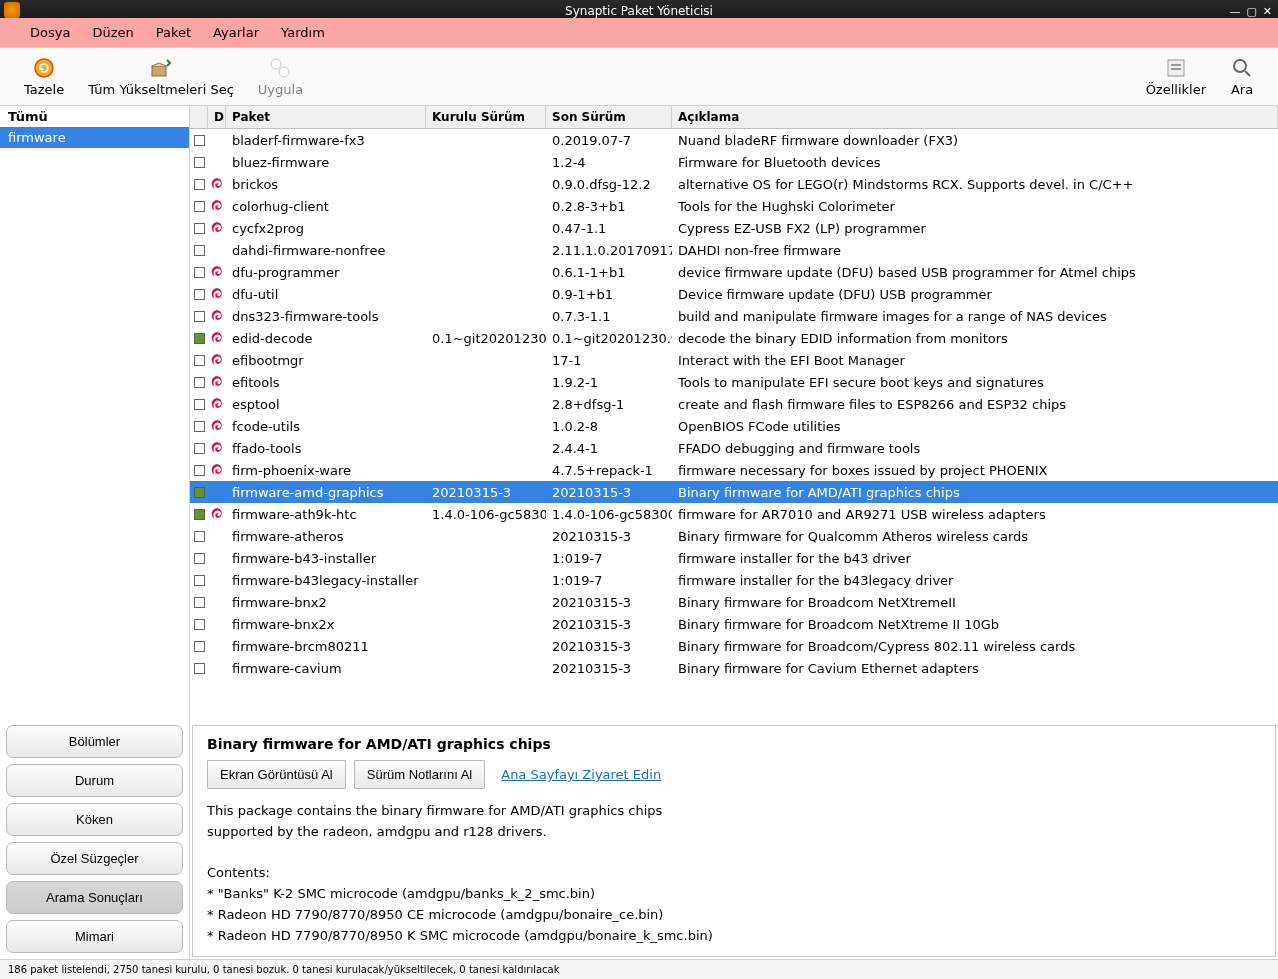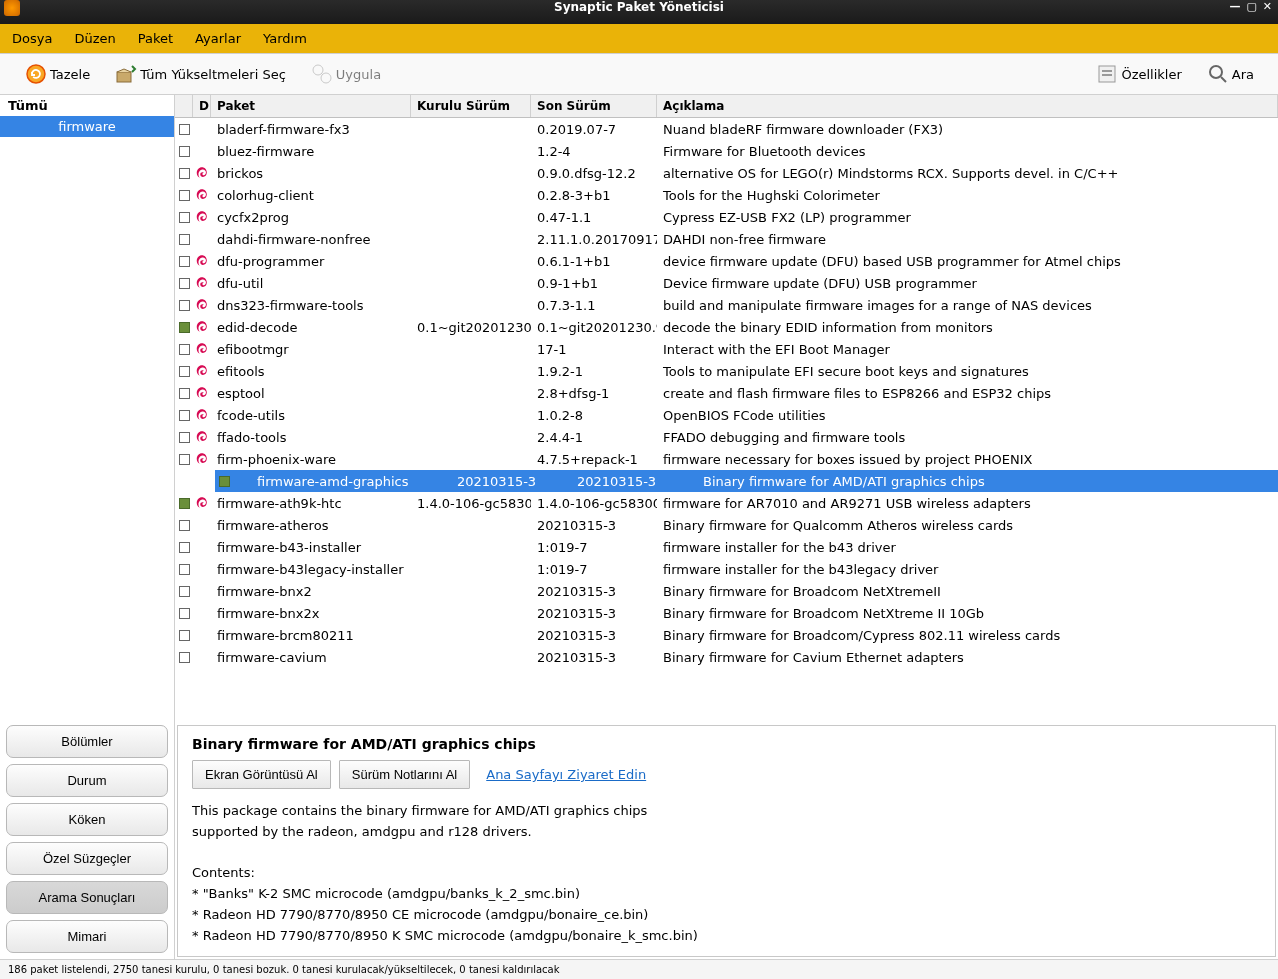--- a/index.html
+++ b/index.html
@@ -1,49 +1,49 @@
 <!DOCTYPE html>
 <html><head>
 <meta charset="utf-8">
 <style>
 * { box-sizing: border-box; margin: 0; padding: 0; }
 body { font-family: "DejaVu Sans", "Liberation Sans", Arial, sans-serif; font-size: 13px; background: #fff; color: #000; width: 1278px; height: 979px; overflow: hidden; display: flex; flex-direction: column; }
-.titlebar { background: linear-gradient(#2a2a2a,#1a1a1a); color: #fff; height: 24px; display: flex; align-items: flex-start; font-weight: bold; font-size: 12px; position: relative; }
+.titlebar { background: linear-gradient(#2a2a2a,#1a1a1a); color: #fff; height: 18px; display: flex; align-items: flex-end; font-weight: normal; font-size: 12px; position: relative; }
 .titlebar .app-icon { width: 16px; height: 16px; margin: 0 4px; background: radial-gradient(circle,#f90,#c60); border-radius: 3px; }
 .titlebar .title { position: absolute; left: 50%; transform: translateX(-50%); }
 .titlebar .win-controls { margin-left: auto; display: flex; gap: 6px; padding-right: 6px; font-size: 11px; }
 .titlebar .win-controls span { cursor: pointer; }
-.menubar { display: flex; background: #eab308; border-bottom: 1px solid #d0d0d0; padding: 4px 2px; gap: 2px; }
+.menubar { display: flex; background: #fca5a5; border-bottom: 1px solid #d0d0d0; padding: 4px 20px; gap: 2px; }
 .menubar span { padding: 3px 10px; cursor: pointer; }
 .toolbar { display: flex; background: #f9f9f9; border-bottom: 1px solid #d0d0d0; padding: 8px 12px; align-items: center; }
-.tb-btn { display: flex; align-items: center; width: auto; padding: 0 12px; cursor: pointer; gap: 2px; }
+.tb-btn { display: flex; flex-direction: column; align-items: center; width: auto; padding: 0 12px; cursor: pointer; gap: 2px; }
 .tb-btn .ico { width: 24px; height: 24px; display: flex; align-items: center; justify-content: center; }
 .tb-btn.disabled { opacity: 0.5; }
 .tb-spacer { flex: 1; }
 .main { flex: 1; display: flex; overflow: hidden; }
-.sidebar { width: 175px; display: flex; flex-direction: column; border-right: 1px solid #d0d0d0; }
+.sidebar { width: 190px; display: flex; flex-direction: column; border-right: 1px solid #d0d0d0; }
 .sidebar-list { flex: 1; overflow: auto; }
 .sb-item { padding: 3px 8px; cursor: pointer; }
 .sb-header { padding: 3px 8px; font-weight: bold; }
-.sb-item.selected { background: #3584e4; color: #fff; text-align: center; }
+.sb-item.selected { background: #3584e4; color: #fff; }
 .sidebar-buttons { display: flex; flex-direction: column; padding: 6px; gap: 6px; }
 .sidebar-buttons button { background: linear-gradient(#fdfdfd,#e8e8e8); border: 1px solid #b8b8b8; border-radius: 7px; padding: 8px 4px; cursor: pointer; font-size: 13px; }
 .sidebar-buttons button.active { background: linear-gradient(#d8d8d8,#cccccc); }
 .content { flex: 1; display: flex; flex-direction: column; overflow: hidden; }
 .pkg-header { display: flex; background: #f0f0f0; border-bottom: 1px solid #c0c0c0; font-weight: normal; }
 .pkg-header .col { padding: 4px 6px; border-right: 1px solid #d0d0d0; font-weight: bold; font-size: 12px; }
 .col-s { width: 18px; }
 .col-d { width: 18px; }
 .col-pkg { width: 200px; }
 .col-inst { width: 120px; }
 .col-last { width: 126px; }
 .col-desc { flex: 1; }
 .pkg-list { flex: 1; overflow-y: scroll; overflow-x: hidden; }
 .pkg-row { display: flex; align-items: center; height: 22px; cursor: pointer; border-bottom: 0px solid #eee; }
-.pkg-row.selected { background: #3584e4; color: #fff; margin-left: 40px; }
+.pkg-row.selected { background: #3584e4; color: #fff; }
 .pkg-row .cell { padding: 0 6px; white-space: nowrap; overflow: hidden; text-overflow: clip; }
 .pkg-row .cb { width: 18px; display: flex; align-items: center; justify-content: center; }
 .pkg-row .cb .box { width: 11px; height: 11px; border: 1px solid #666; background: #fff; }
 .pkg-row .cb .box.installed { background: #6a8f3a; border-color: #4a6a2a; }
 .pkg-row .dicon { width: 18px; display: flex; align-items: center; justify-content: center; }
 .debian-swirl { width: 14px; height: 14px; color: #d70a53; }
 .detail-pane { height: 232px; border: 1px solid #c8c8c8; margin: 2px; padding: 10px 14px; overflow: auto; }
 .detail-pane h3 { font-size: 14px; margin-bottom: 8px; }
 .detail-actions { display: flex; gap: 8px; align-items: center; margin-bottom: 12px; }
 .detail-actions button { background: linear-gradient(#fdfdfd,#e8e8e8); border: 1px solid #b8b8b8; border-radius: 1px; padding: 6px 12px; cursor: pointer; font-size: 13px; }

